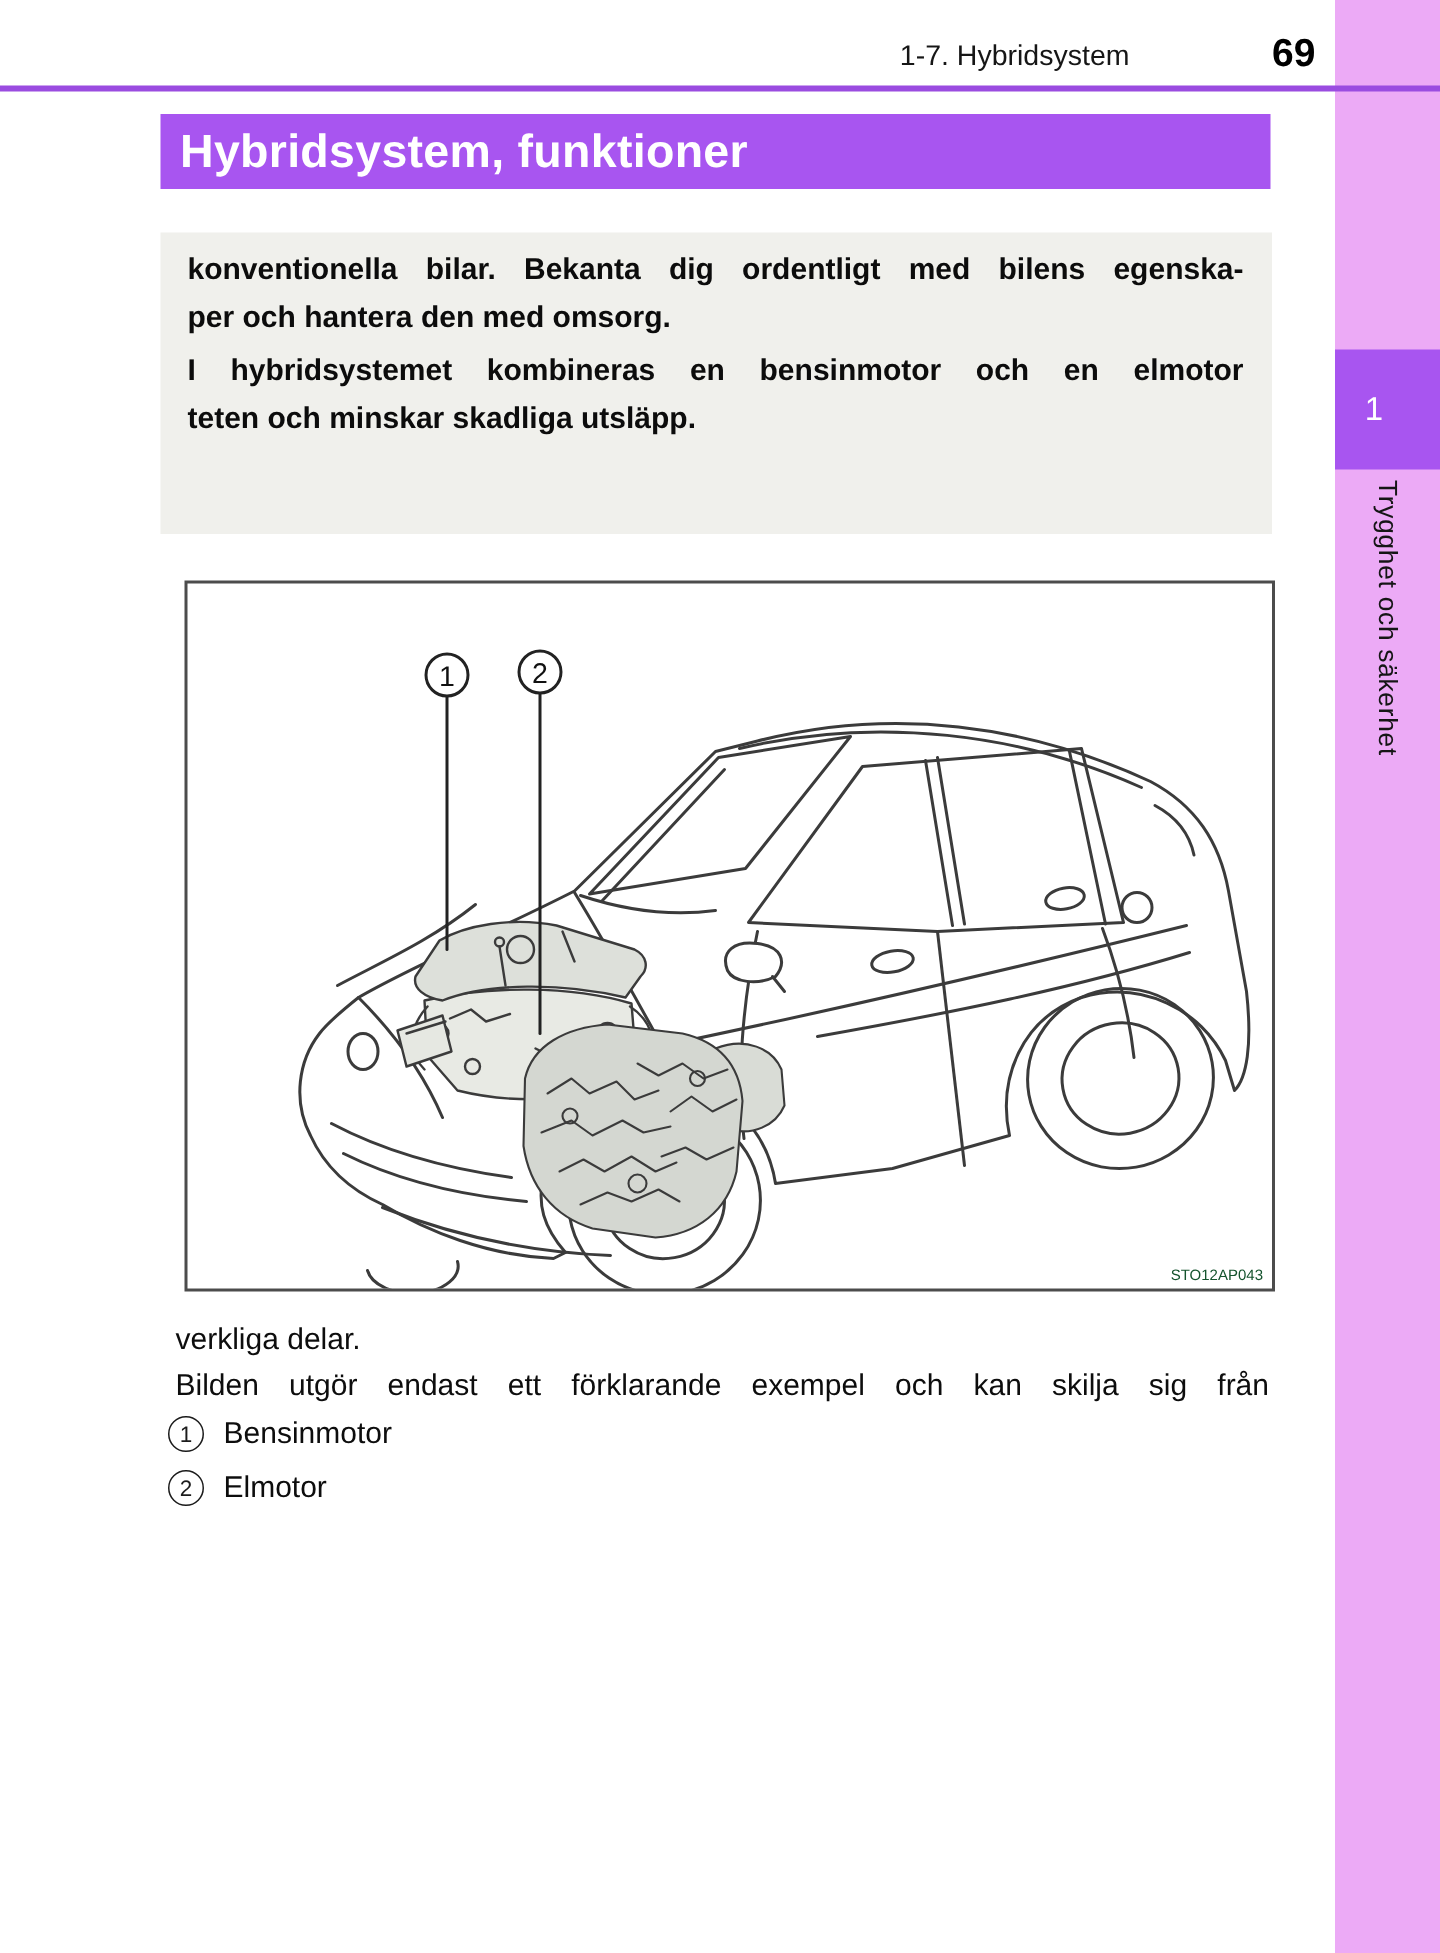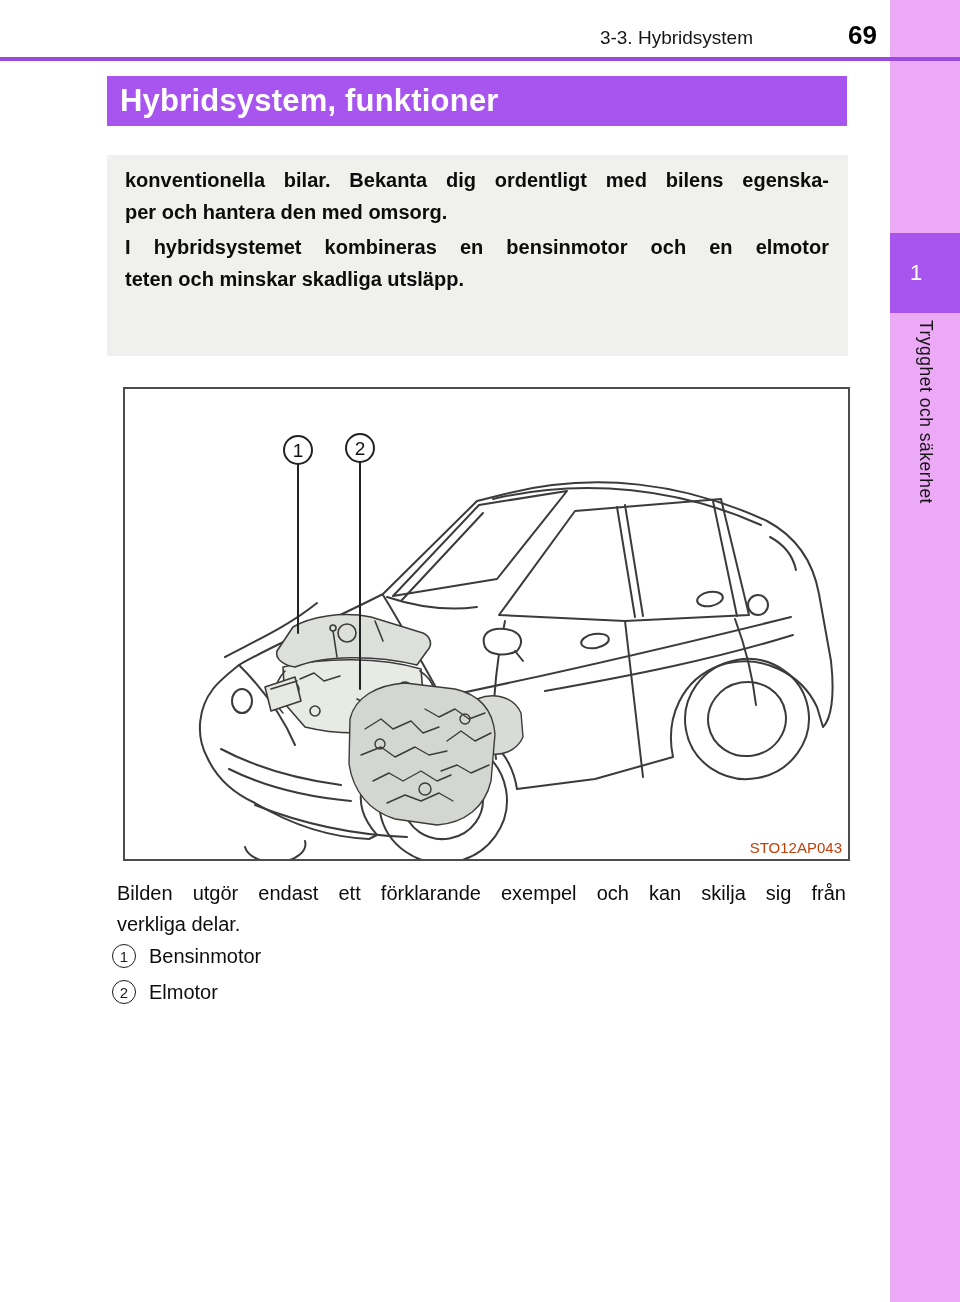--- a/index.html
+++ b/index.html
@@ -29,21 +29,21 @@
   .intro{position:absolute;left:107px;top:155px;width:741px;height:201px;
          background:var(--intro_bg,#f0f0ec);box-sizing:border-box;
          padding:9px 19px 0 18px;font-size:20px;font-weight:700;color:#0c0c0c;}
   .intro .line{line-height:32px;text-align:justify;text-align-last:justify;}
   .intro .line.endline{text-align-last:left;}
   .intro .p2start{margin-top:3px;}
   
   .figure{position:absolute;left:123px;top:387px;width:727px;height:474px;
           border:2px solid #4c4c4c;box-sizing:border-box;background:#fff;}
   .figure svg{display:block;width:723px;height:470px;}
-  .fig-caption{position:absolute;right:6px;bottom:3px;font-size:15px;color:#c2410c;}
+  .fig-caption{position:absolute;right:6px;bottom:3px;font-size:10px;color:#14532d;}
   
   .note{position:absolute;left:117px;top:878px;width:729px;font-size:20px;color:#0d0d0d;}
   .note .line{line-height:31px;text-align:justify;text-align-last:justify;}
   .note .line.endline{text-align-last:left;}
   .legend-item{position:absolute;left:112px;display:flex;align-items:center;gap:13px;}
   .legend-item .num{width:24px;height:24px;border:1.7px solid #1b1b1b;border-radius:50%;
           box-sizing:border-box;display:flex;align-items:center;justify-content:center;
           font-size:15px;color:#1b1b1b;background:#fff;}
   .legend-item .lbl{font-size:20px;color:#0d0d0d;}
   .legend-item.i1{top:944px;}
@@ -58,21 +58,21 @@
 <div class="page">
 
   <div class="sidebar"></div>
   <div class="sidebar-tab">
     <span>1</span>
   </div>
   <div class="sidebar-label-wrap">
     <span class="sidebar-label">Trygghet och säkerhet</span>
   </div>
 
-  <div class="header-section">3-3. Hybridsystem</div>
+  <div class="header-section">1-7. Hybridsystem</div>
   <div class="header-pagenum">69</div>
   <div class="rule"></div>
 
   <div class="banner">Hybridsystem, funktioner</div>
 
   <div class="intro">
     <div class="line">konventionella bilar. Bekanta dig ordentligt med bilens egenska-</div>
     <div class="line endline">per och hantera den med omsorg.</div>
     <div class="line p2start">I hybridsystemet kombineras en bensinmotor och en elmotor</div>
     <div class="line endline">teten och minskar skadliga utsläpp.</div>
@@ -175,22 +175,22 @@
       <g stroke="#222">
         <path d="M235,73 L235,300"></path>
         <circle cx="235" cy="59" r="14" fill="#fff"></circle>
         <text x="235" y="66" text-anchor="middle" fill="#111" stroke="none" font-family="Liberation Sans, sans-serif" font-size="19">2</text>
       </g>
     </svg>
     <div class="fig-caption">STO12AP043</div>
   </div>
 
   <div class="note">
+    <div class="line endline">verkliga delar.</div>
     <div class="line">Bilden utgör endast ett förklarande exempel och kan skilja sig från</div>
-    <div class="line endline">verkliga delar.</div>
   </div>
 
   <div class="legend-item i1">
     <span class="num">1</span>
     <span class="lbl">Bensinmotor</span>
   </div>
   <div class="legend-item i2">
     <span class="num">2</span>
     <span class="lbl">Elmotor</span>
   </div>

